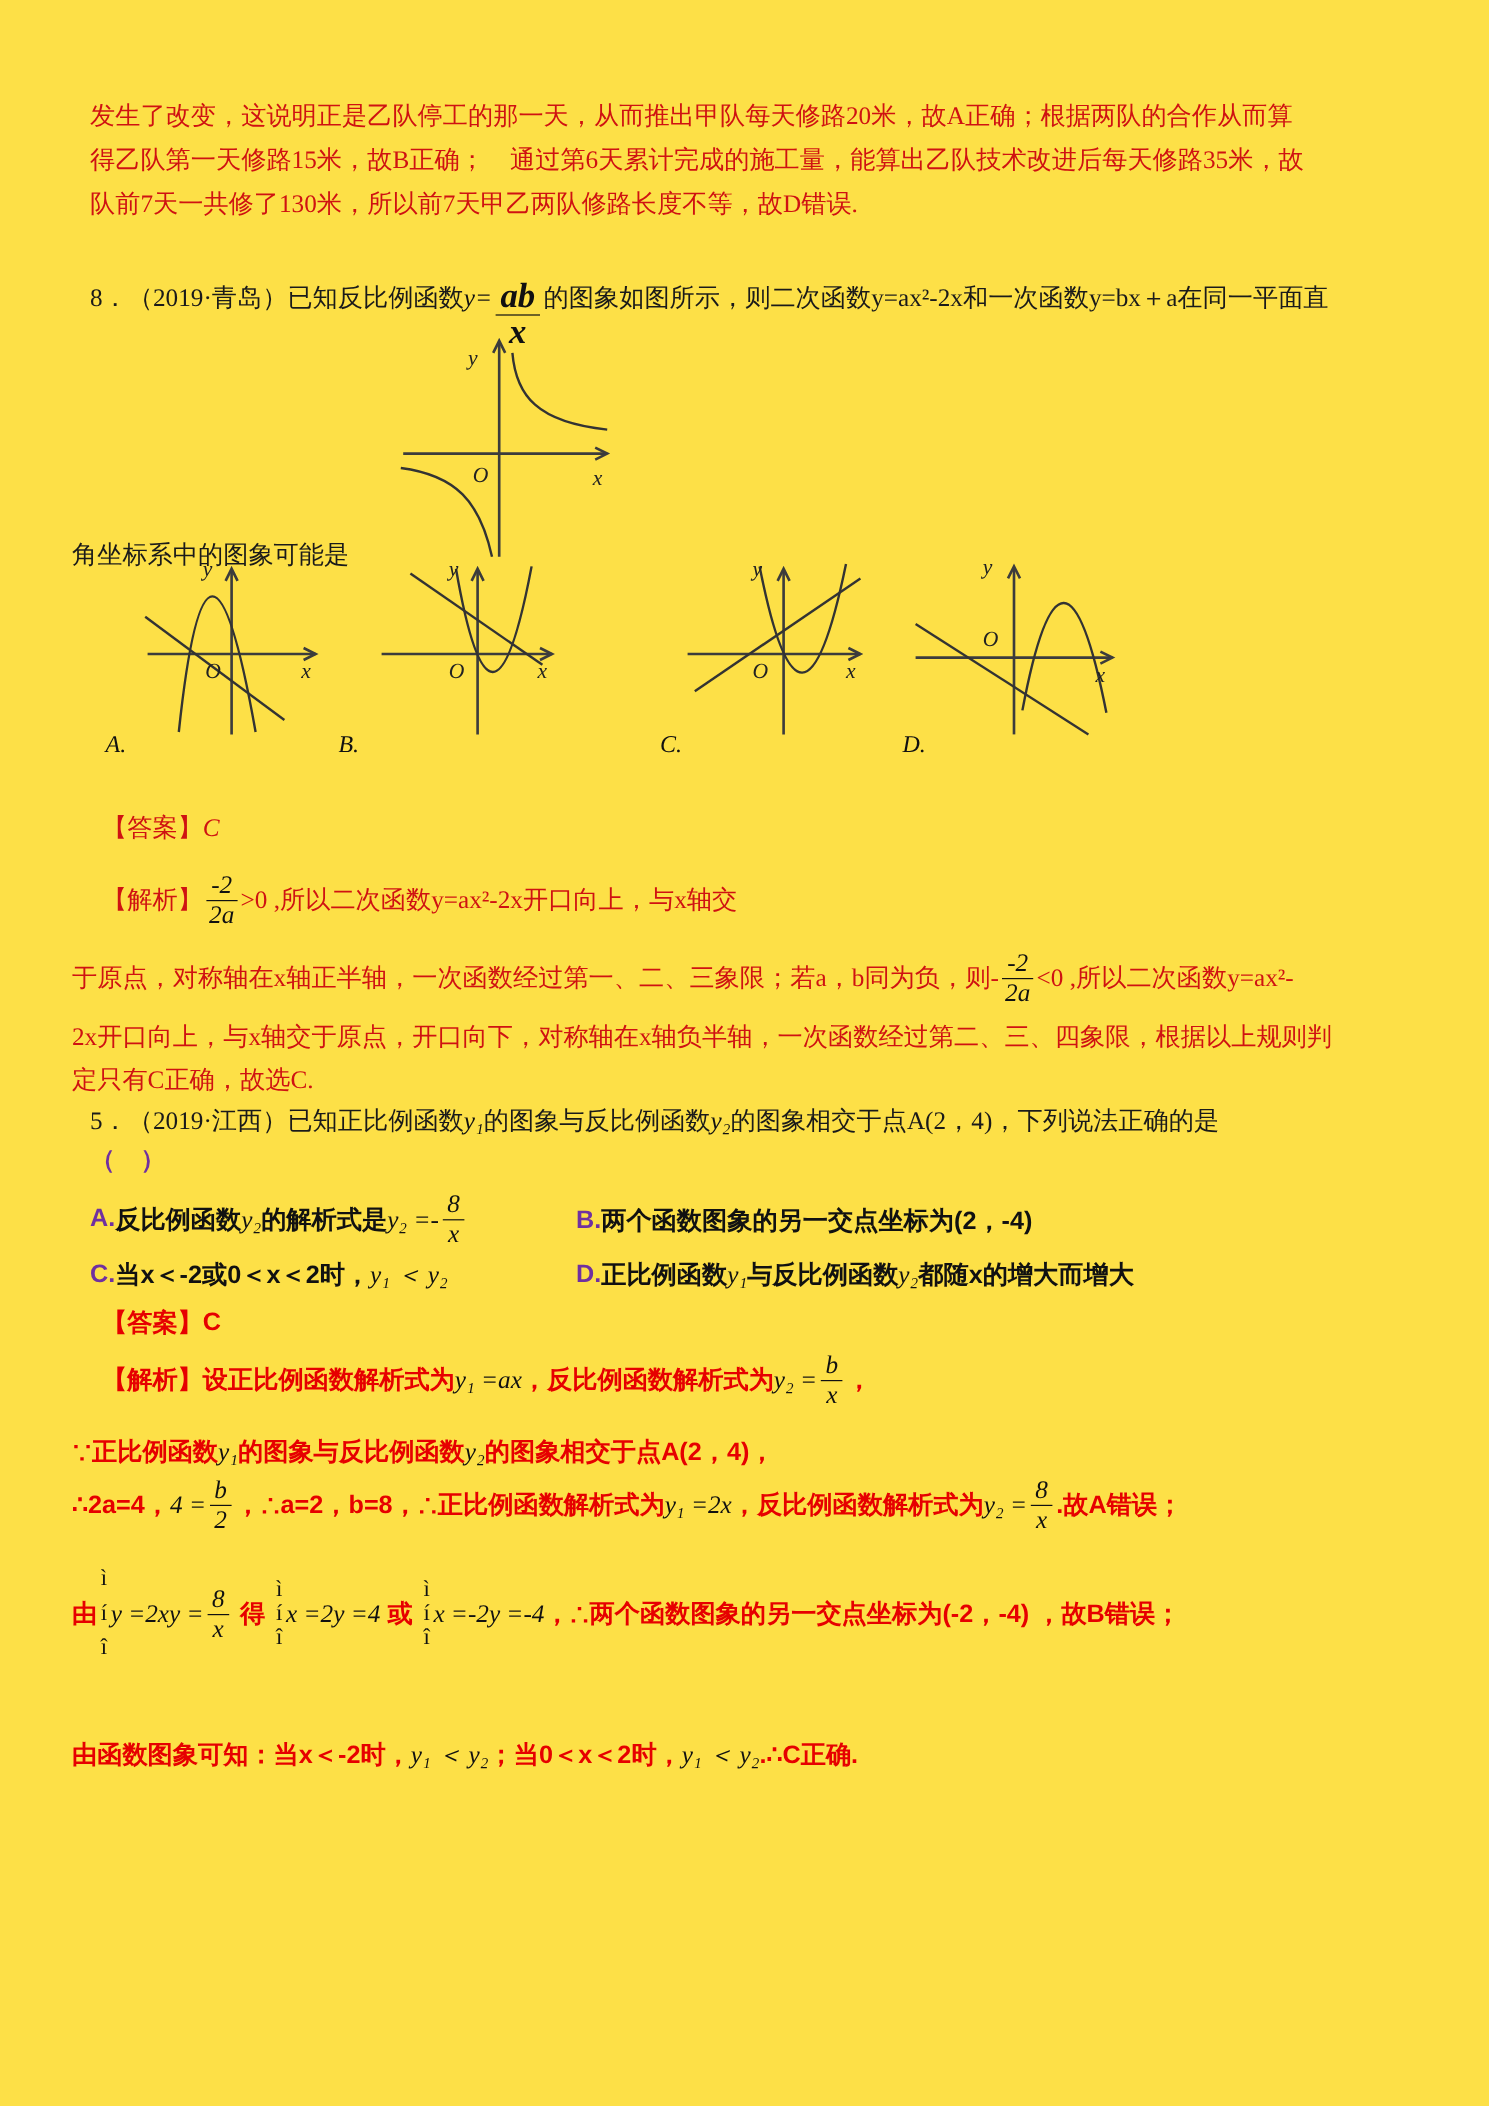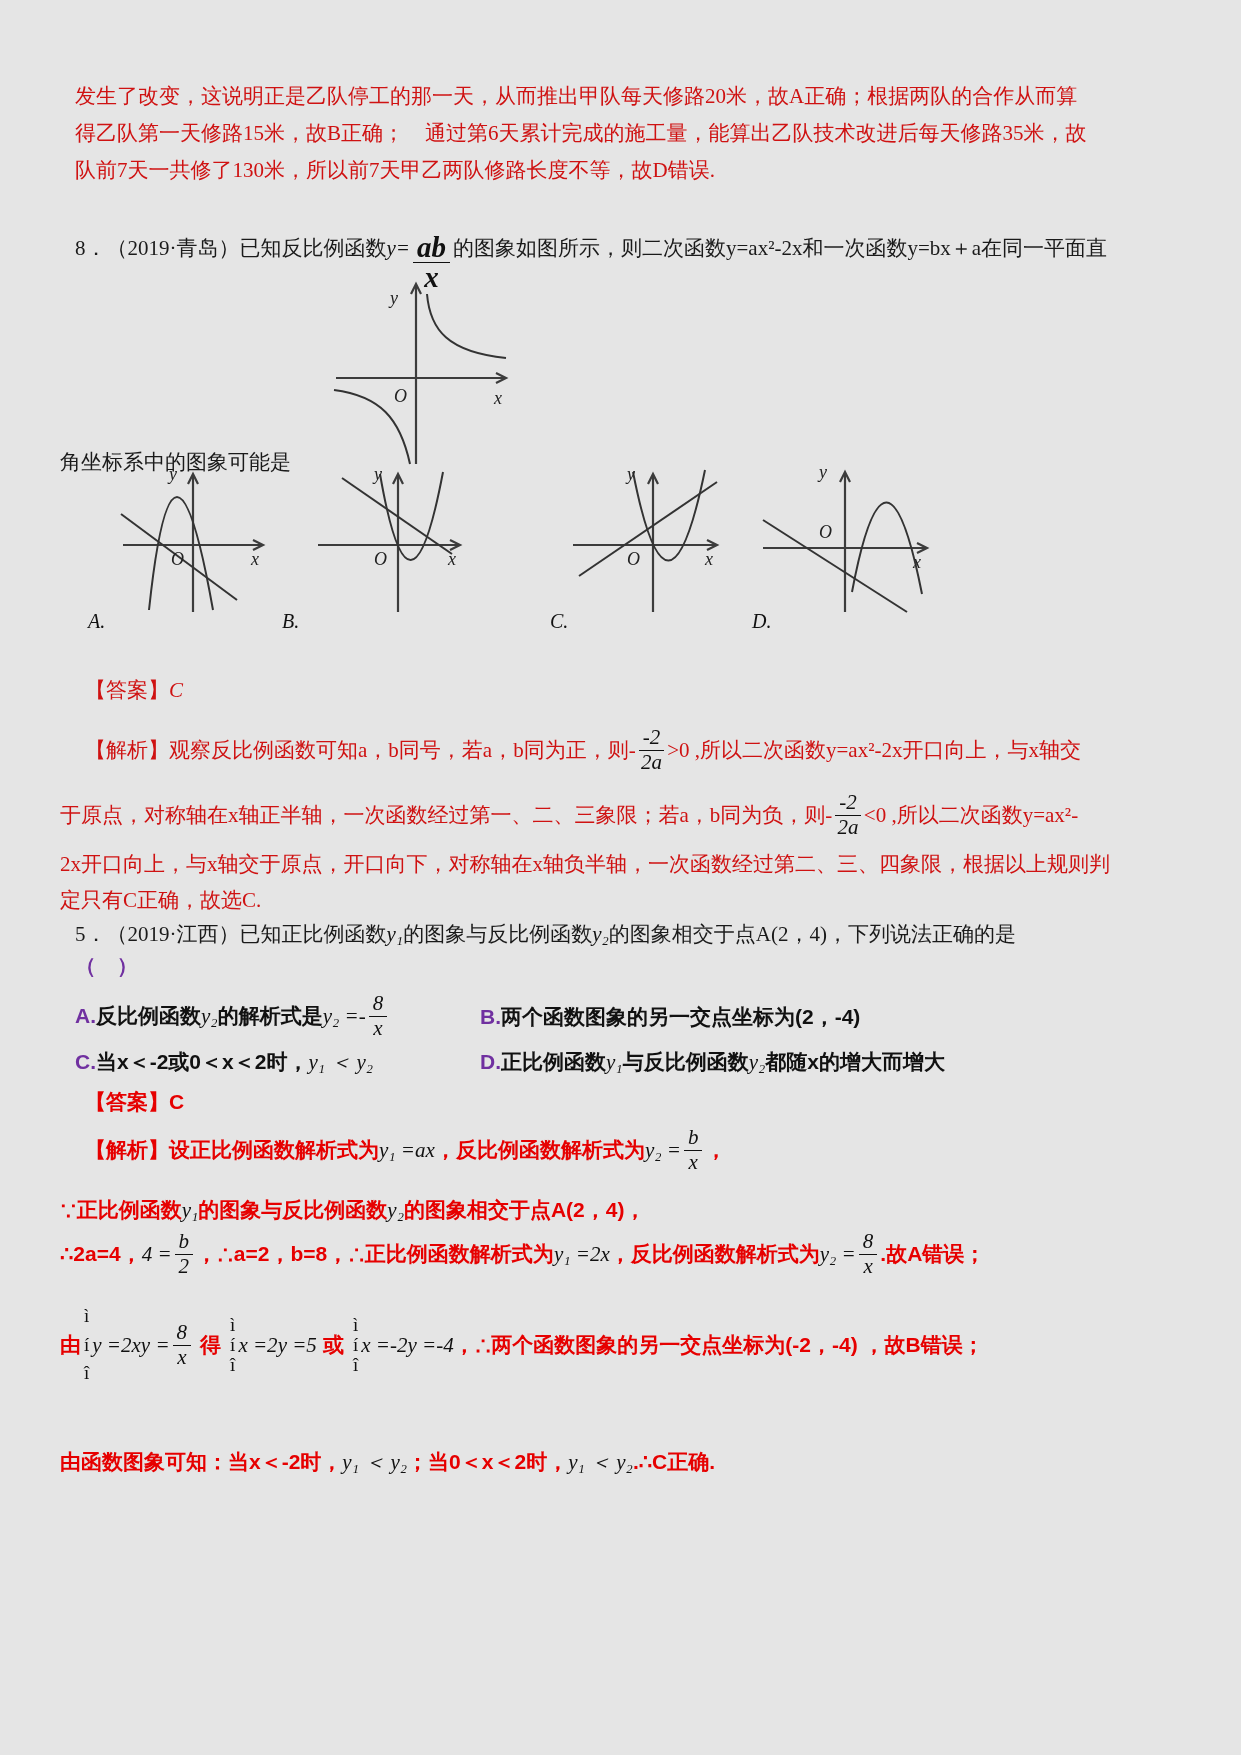--- a/index.html
+++ b/index.html
@@ -1,16 +1,16 @@
 <!DOCTYPE html>
 <html><head>
 <meta charset="utf-8">
 <style>
   html,body{margin:0;padding:0;background:#888;}
-  .page{position:relative;width:1241px;height:1755px;background:#e5e5e5;overflow:hidden;
+  .page{position:relative;width:1241px;height:1755px;background:#fde047;overflow:hidden;
         font-family:"Liberation Serif",serif;font-size:21px;color:#1a1a1a;}
   .abs{position:absolute;}
   .row{position:absolute;display:flex;align-items:center;white-space:nowrap;}
   .red{color:#cf1212;}
   .redb{color:#e60000;font-family:"Liberation Sans",sans-serif;font-weight:700;}
   .purple{color:#7030a0;font-family:"Liberation Sans",sans-serif;font-weight:700;}
   .bb{font-family:"Liberation Sans",sans-serif;font-weight:700;color:#111;}
   .math{font-style:italic;font-family:"Liberation Serif",serif;color:#111;}
   .math.red{color:#cf1212;}
   .toppara{line-height:37px;width:1120px;}
@@ -120,21 +120,20 @@
   <span class="abs graphlabel" style="left:550px;top:610px;">C.</span>
   <span class="abs graphlabel" style="left:752px;top:610px;">D.</span>
 
   <div class="row" style="left:85px;top:676px;">
     <span class="red">【答案】</span>
     <span class="math red">C</span>
   </div>
 
   <div class="row" style="left:85px;top:715px;height:70px;">
     <span class="red">【解析】</span>
-    <span class="red">观察反比例函数可知a，b同号，若a，b同为正，则-</span>
     <span class="frac">
       <span class="fnum">-2</span>
       <span class="fden">2a</span>
     </span>
     <span class="red">&gt;0 ,所以二次函数y=ax²-2x开口向上，与x轴交</span>
   </div>
   <div class="row" style="left:60px;top:780px;height:70px;">
     <span class="red">于原点，对称轴在x轴正半轴，一次函数经过第一、二、三象限；若a，b同为负，则-</span>
     <span class="frac">
       <span class="fnum">-2</span>
@@ -242,21 +241,21 @@
           <span class="fden">x</span>
         </span>
       </span>
     </span>
     <span class="redb" style="margin:0 6px;">得</span>
     <span class="brace">ì
 í
 î</span>
     <span class="syscol">
       <span class="sysrow">x =2</span>
-      <span class="sysrow">y =5</span>
+      <span class="sysrow">y =4</span>
     </span>
     <span class="redb" style="margin:0 6px;">或</span>
     <span class="brace">ì
 í
 î</span>
     <span class="syscol">
       <span class="sysrow">x =-2</span>
       <span class="sysrow">y =-4</span>
     </span>
     <span class="redb">，∴两个函数图象的另一交点坐标为(-2，-4) ，故B错误；</span>

